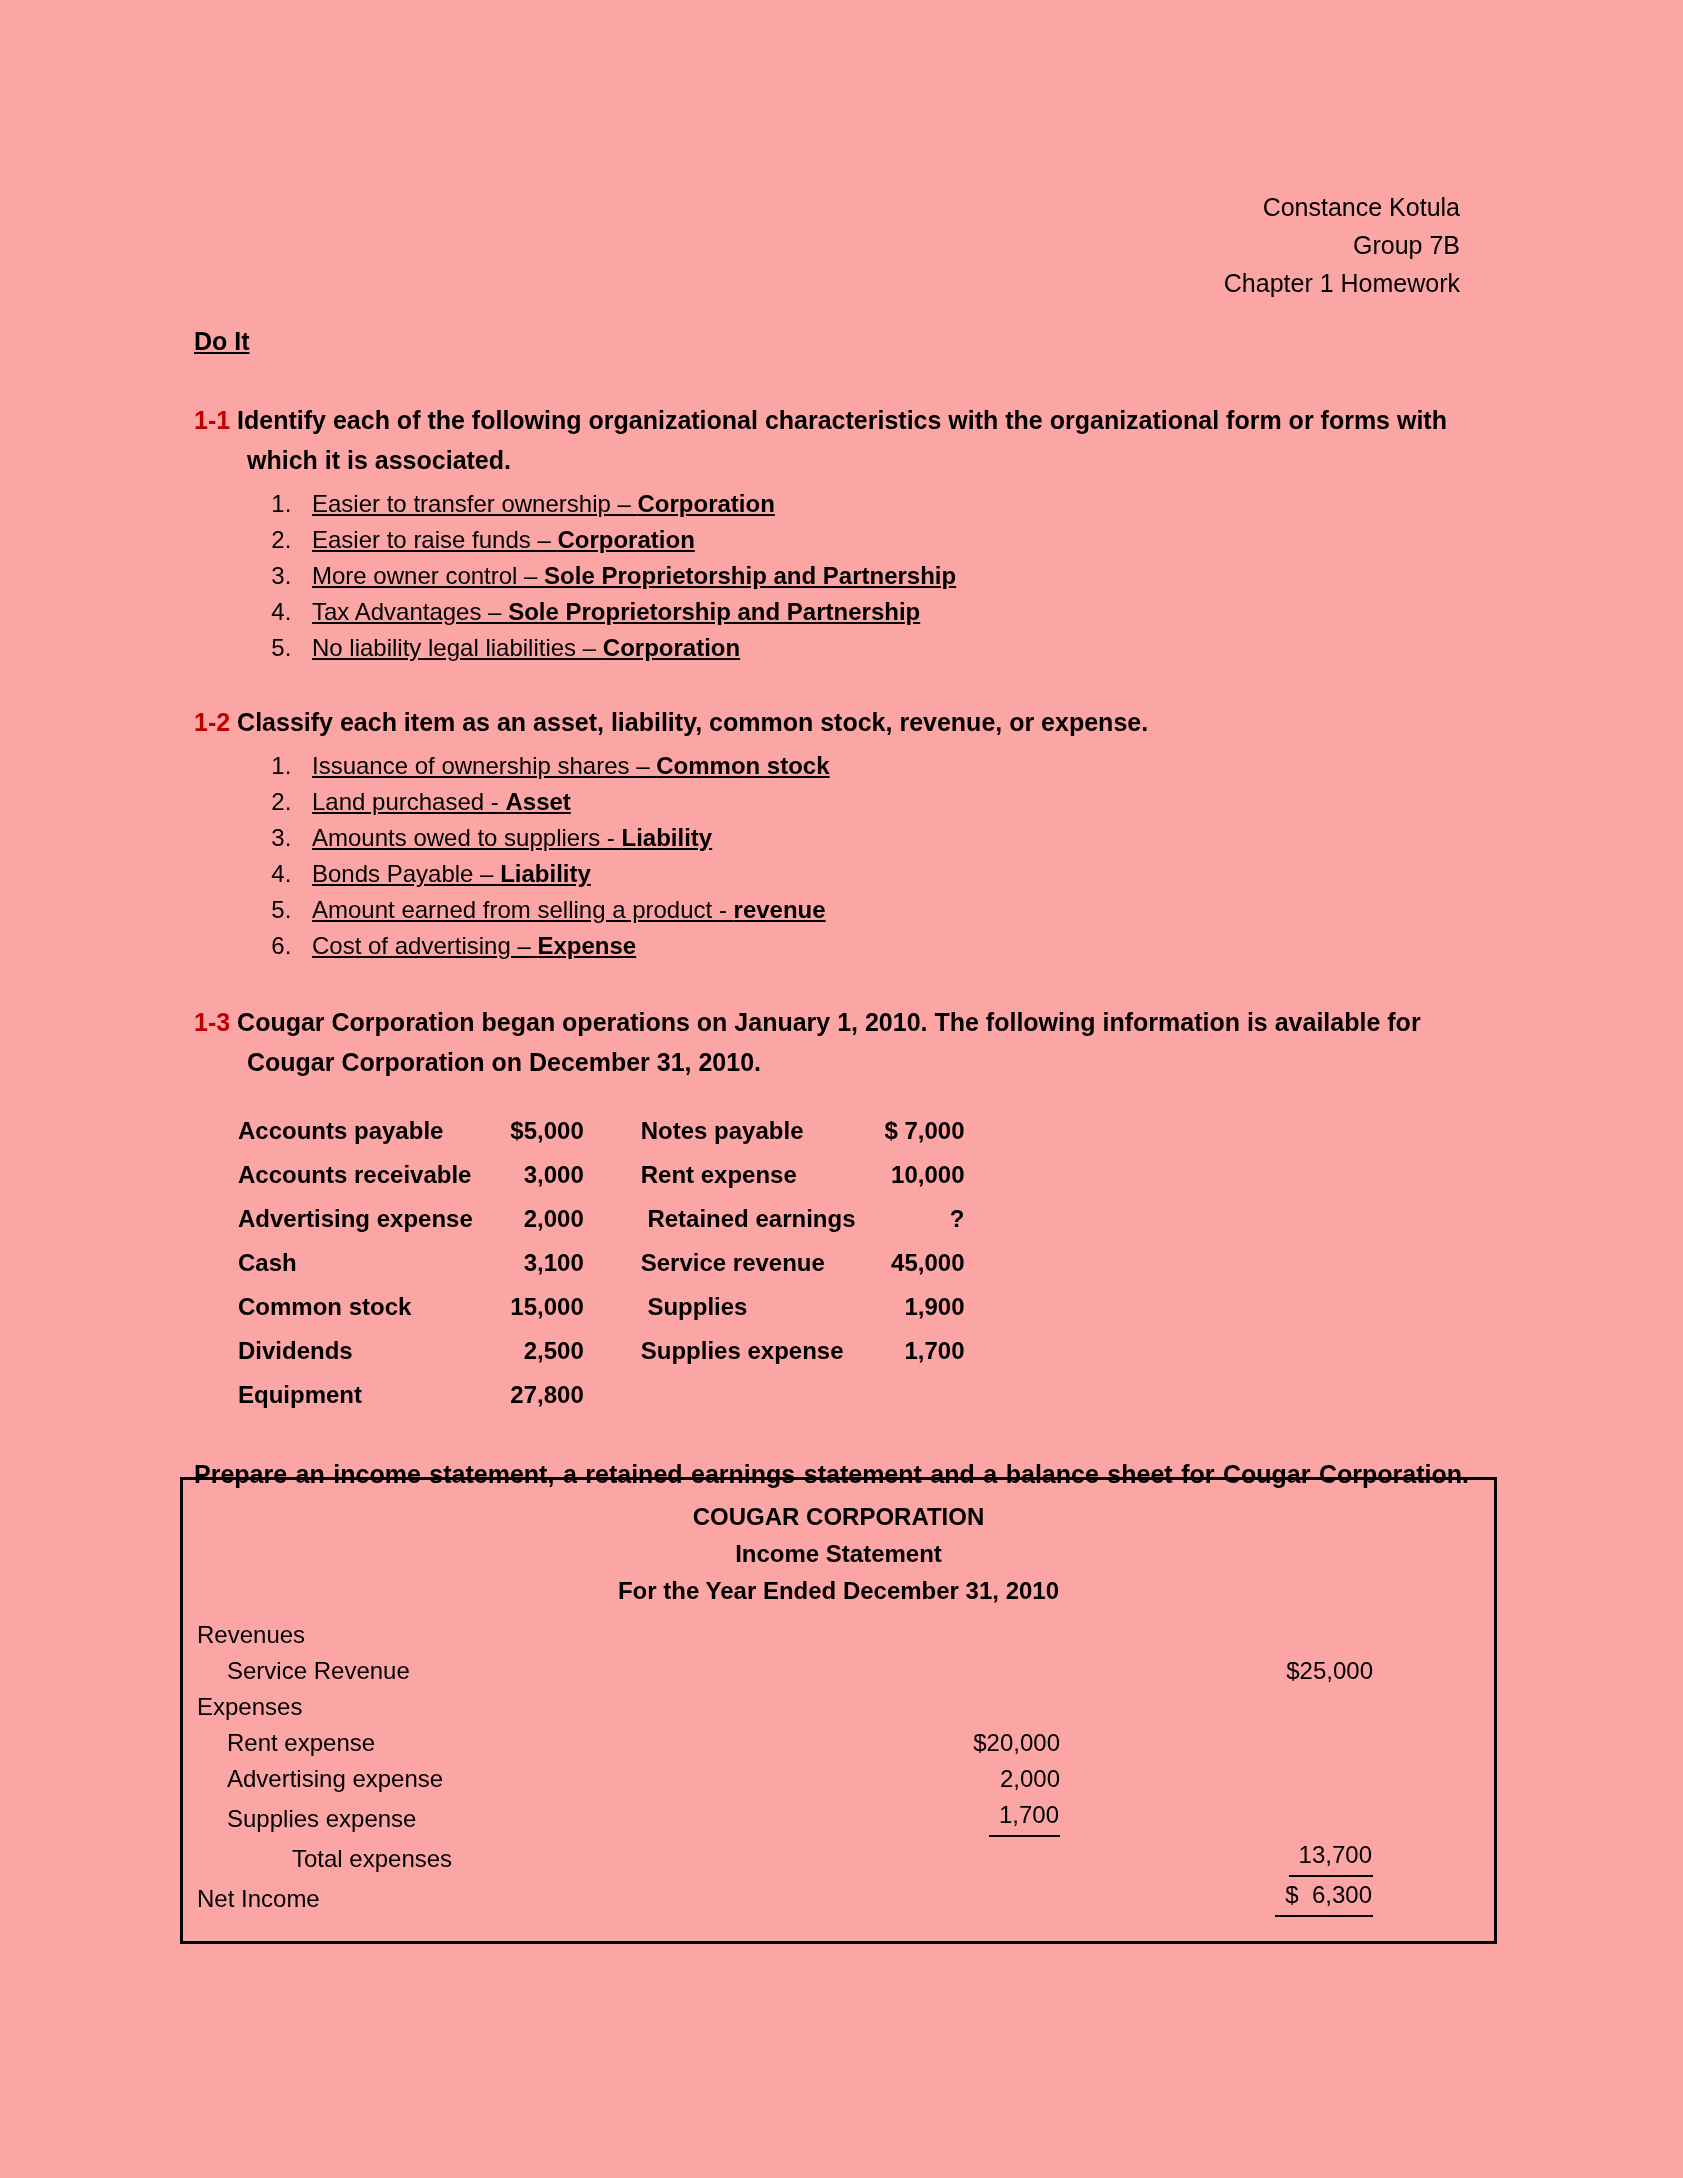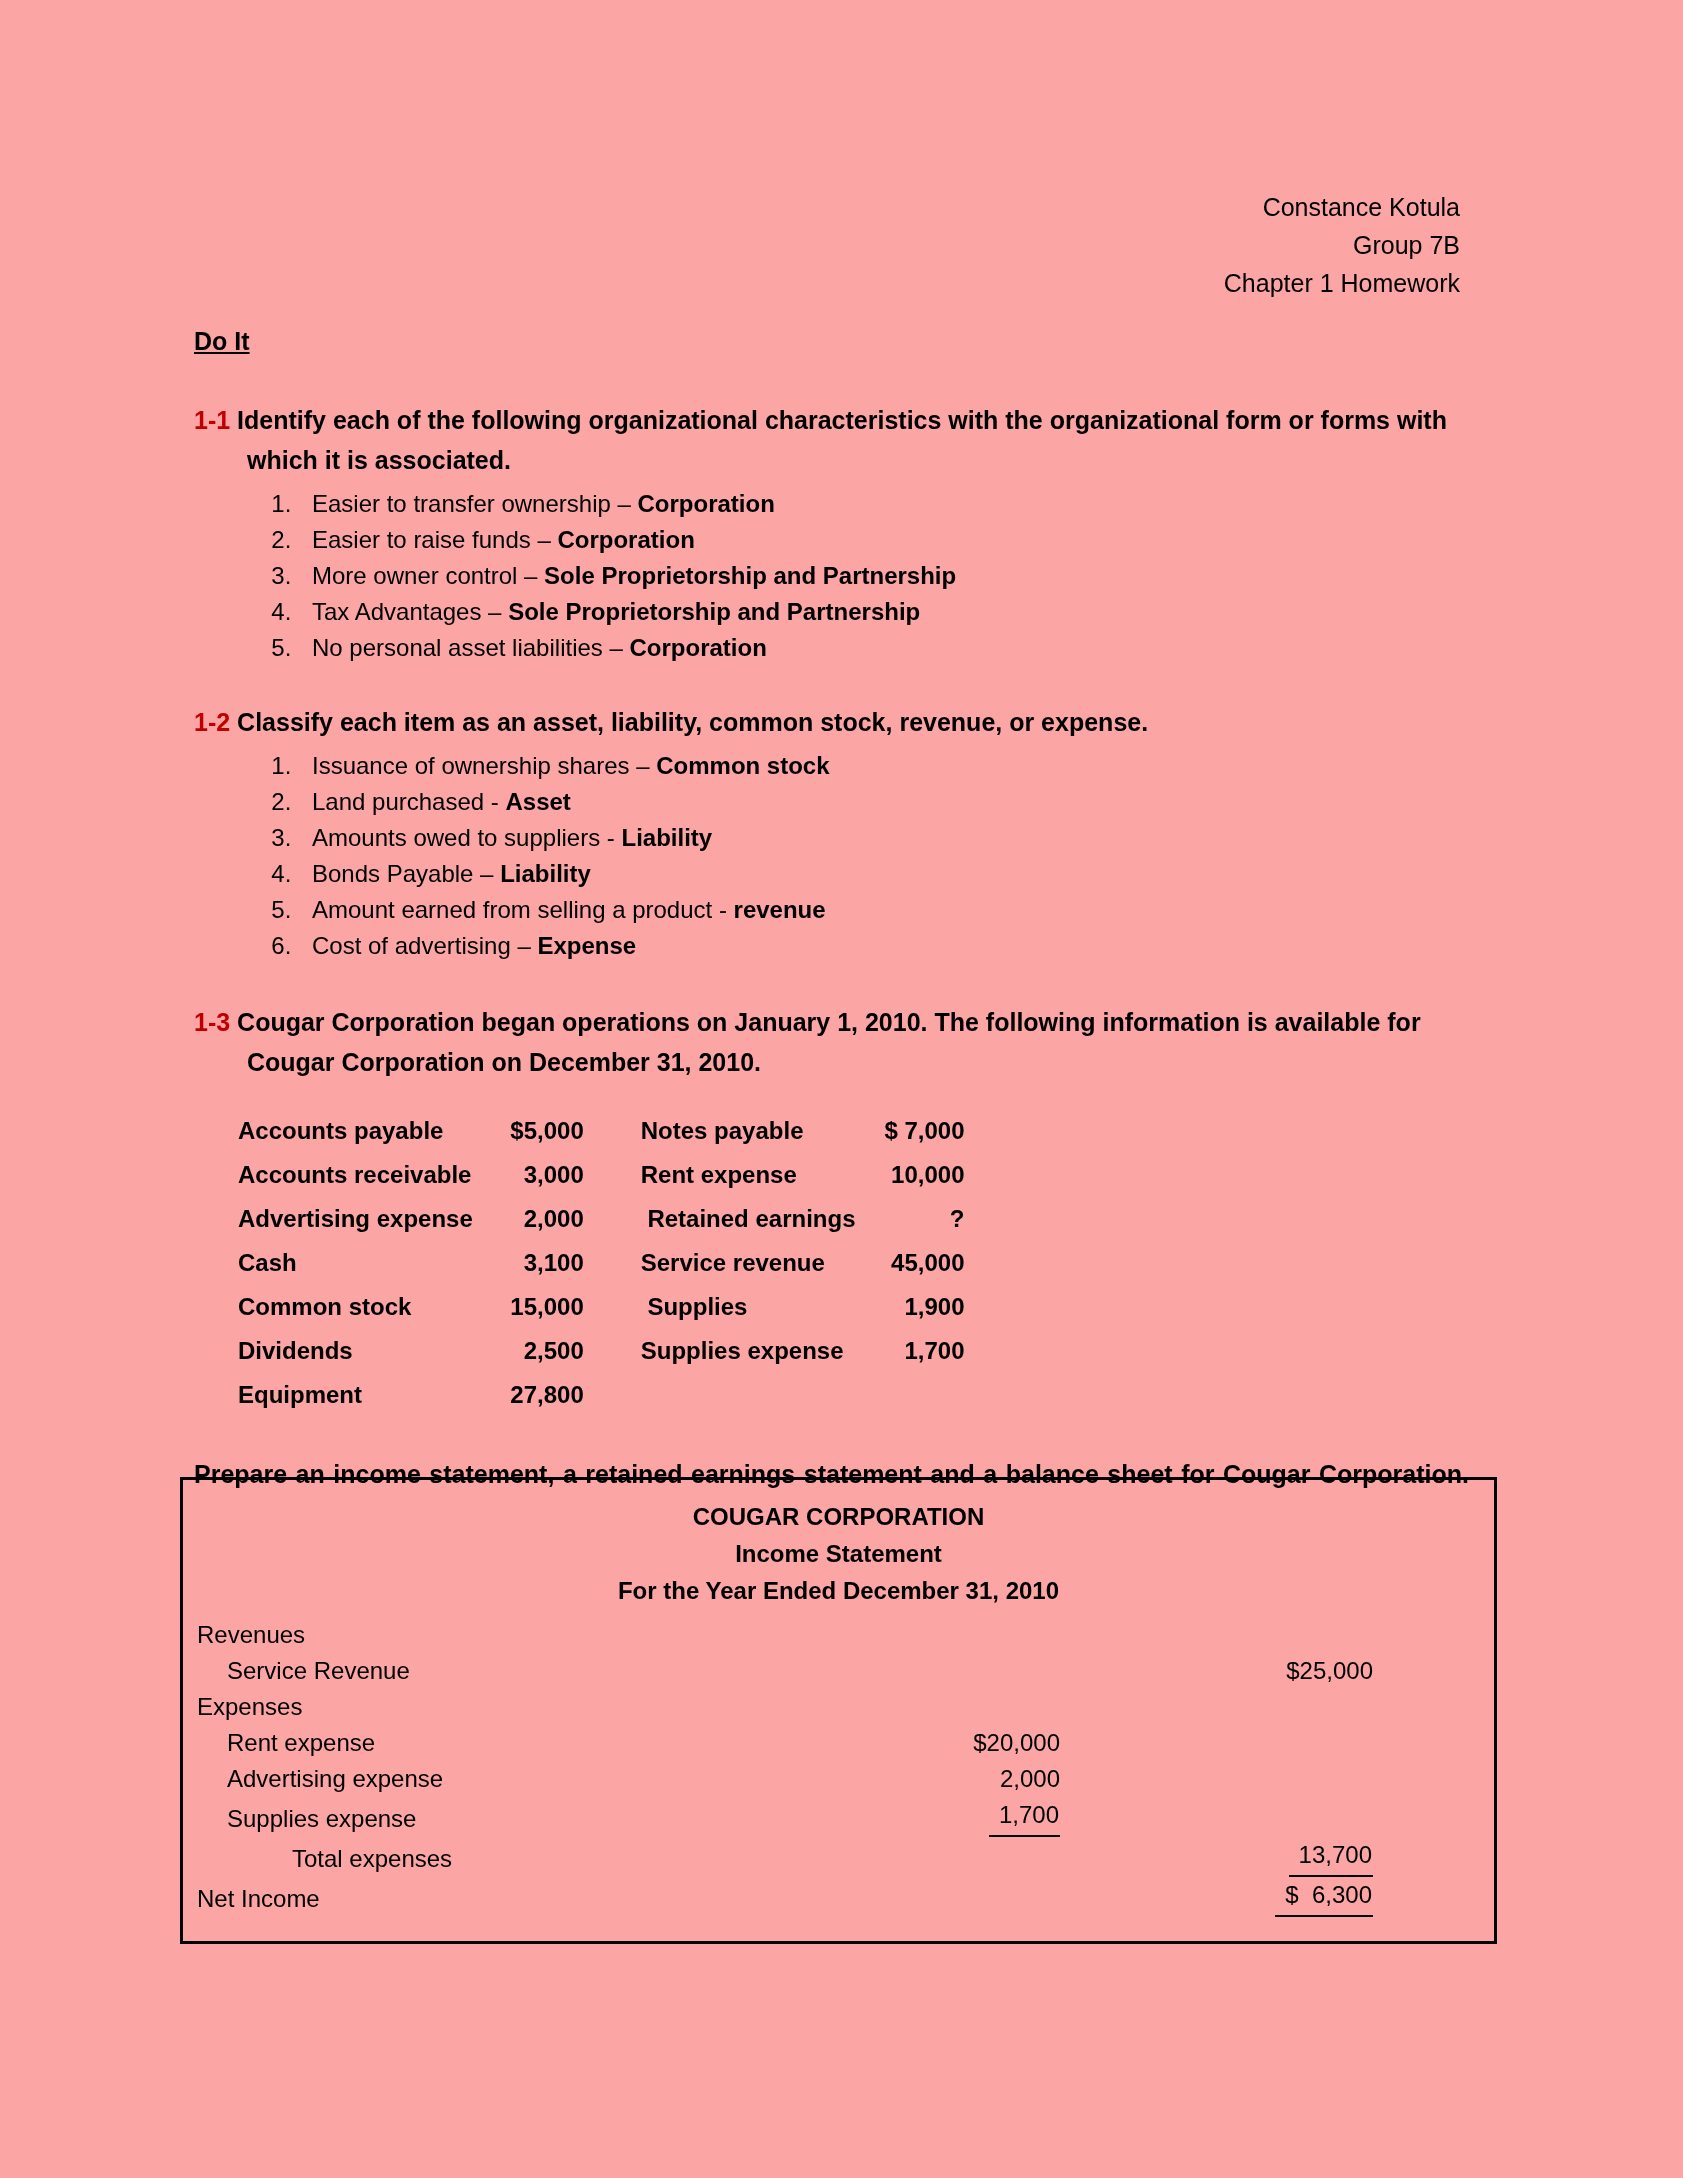--- a/index.html
+++ b/index.html
@@ -70,20 +70,21 @@
   ol.ans {
     margin: 0 0 0 0;
     padding-left: 104px;
     font-size: 24px;
     line-height: 35px;
     list-style-position: outside;
   }
   ol.ans li {
     padding-left: 14px;
     margin-bottom: 1px;
+    text-decoration: underline;
   }
   ol.ans li b { font-weight: bold; }
   .gap-2  { height: 36px; }
   .gap-3  { height: 38px; }
 
   
   .tb {
     margin-left: 44px;
     margin-top: 32px;
     font-size: 24px;
@@ -177,21 +178,21 @@
     
     <div class="q">
       <span class="qnum">1-1</span>
       <span>Identify each of the following organizational characteristics with the organizational form or forms with which it is associated.</span>
     </div>
     <ol class="ans">
       <li><span>Easier to transfer ownership – </span><b>Corporation</b></li>
       <li><span>Easier to raise funds – </span><b>Corporation</b></li>
       <li><span>More owner control –  </span><b>Sole Proprietorship and Partnership</b></li>
       <li><span>Tax Advantages – </span><b>Sole Proprietorship and Partnership</b></li>
-      <li><span>No  personal asset liabilities – </span><b>Corporation</b></li>
+      <li><span>No  liability legal liabilities – </span><b>Corporation</b></li>
     </ol>
 
     <div class="gap-2"></div>
 
     
     <div class="q">
       <span class="qnum">1-2</span>
       <span>Classify each item as an asset, liability, common stock, revenue, or expense.</span>
     </div>
     <ol class="ans">

